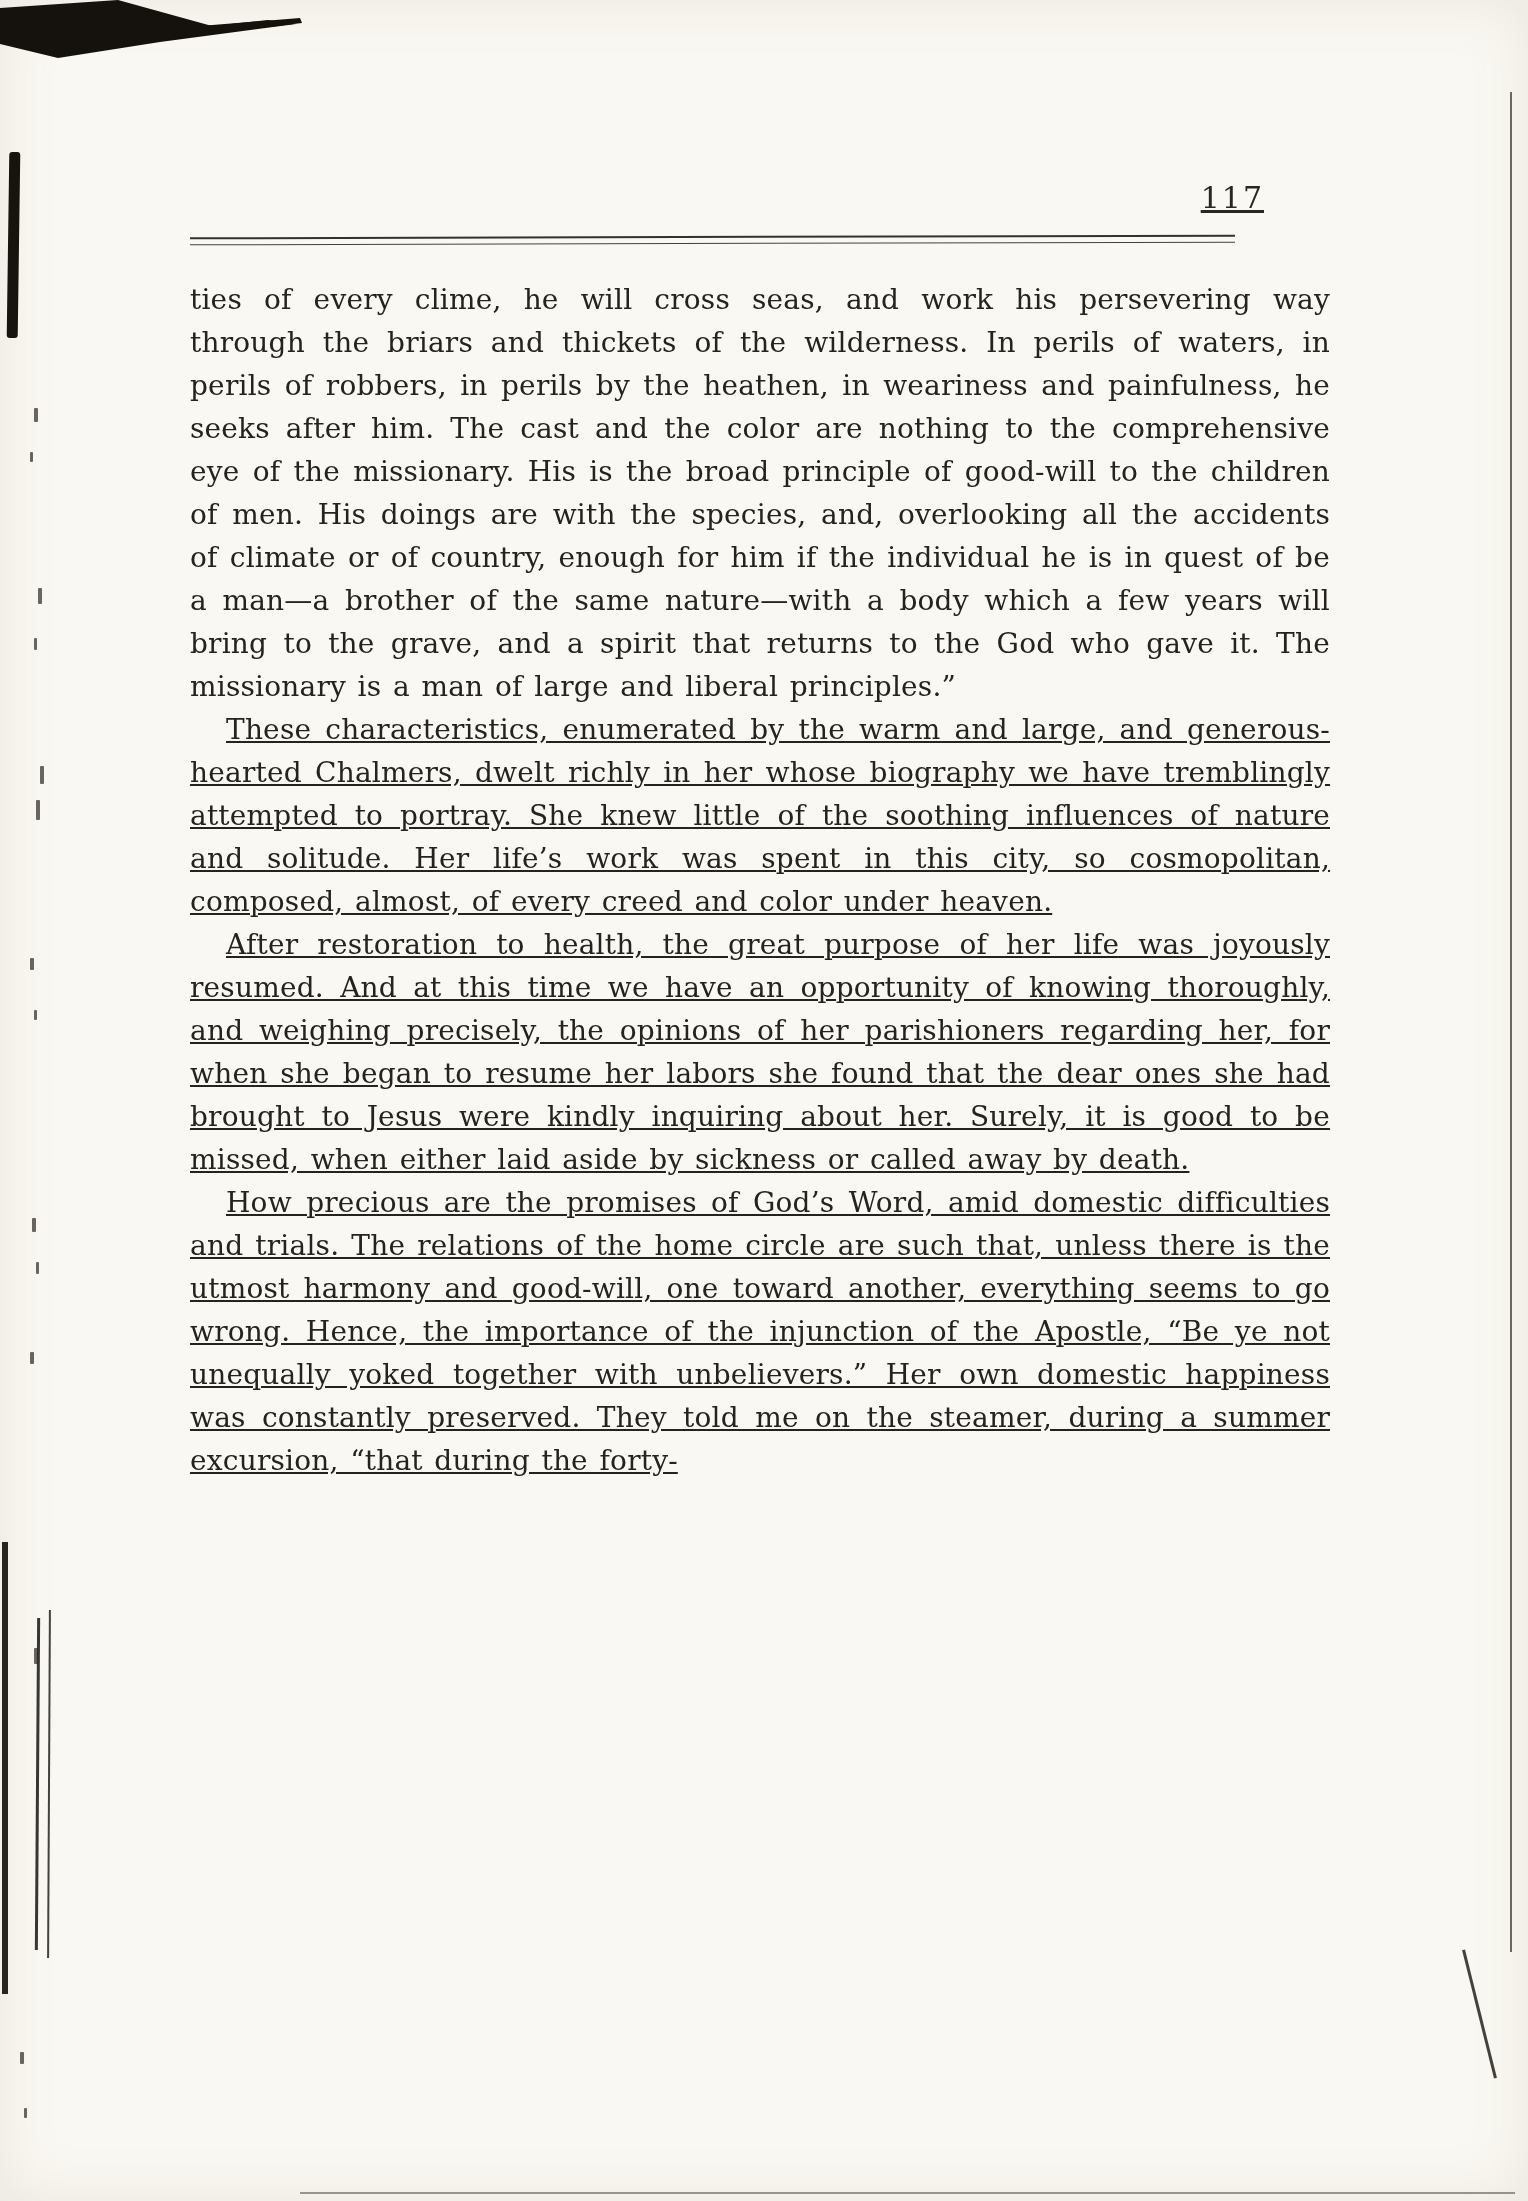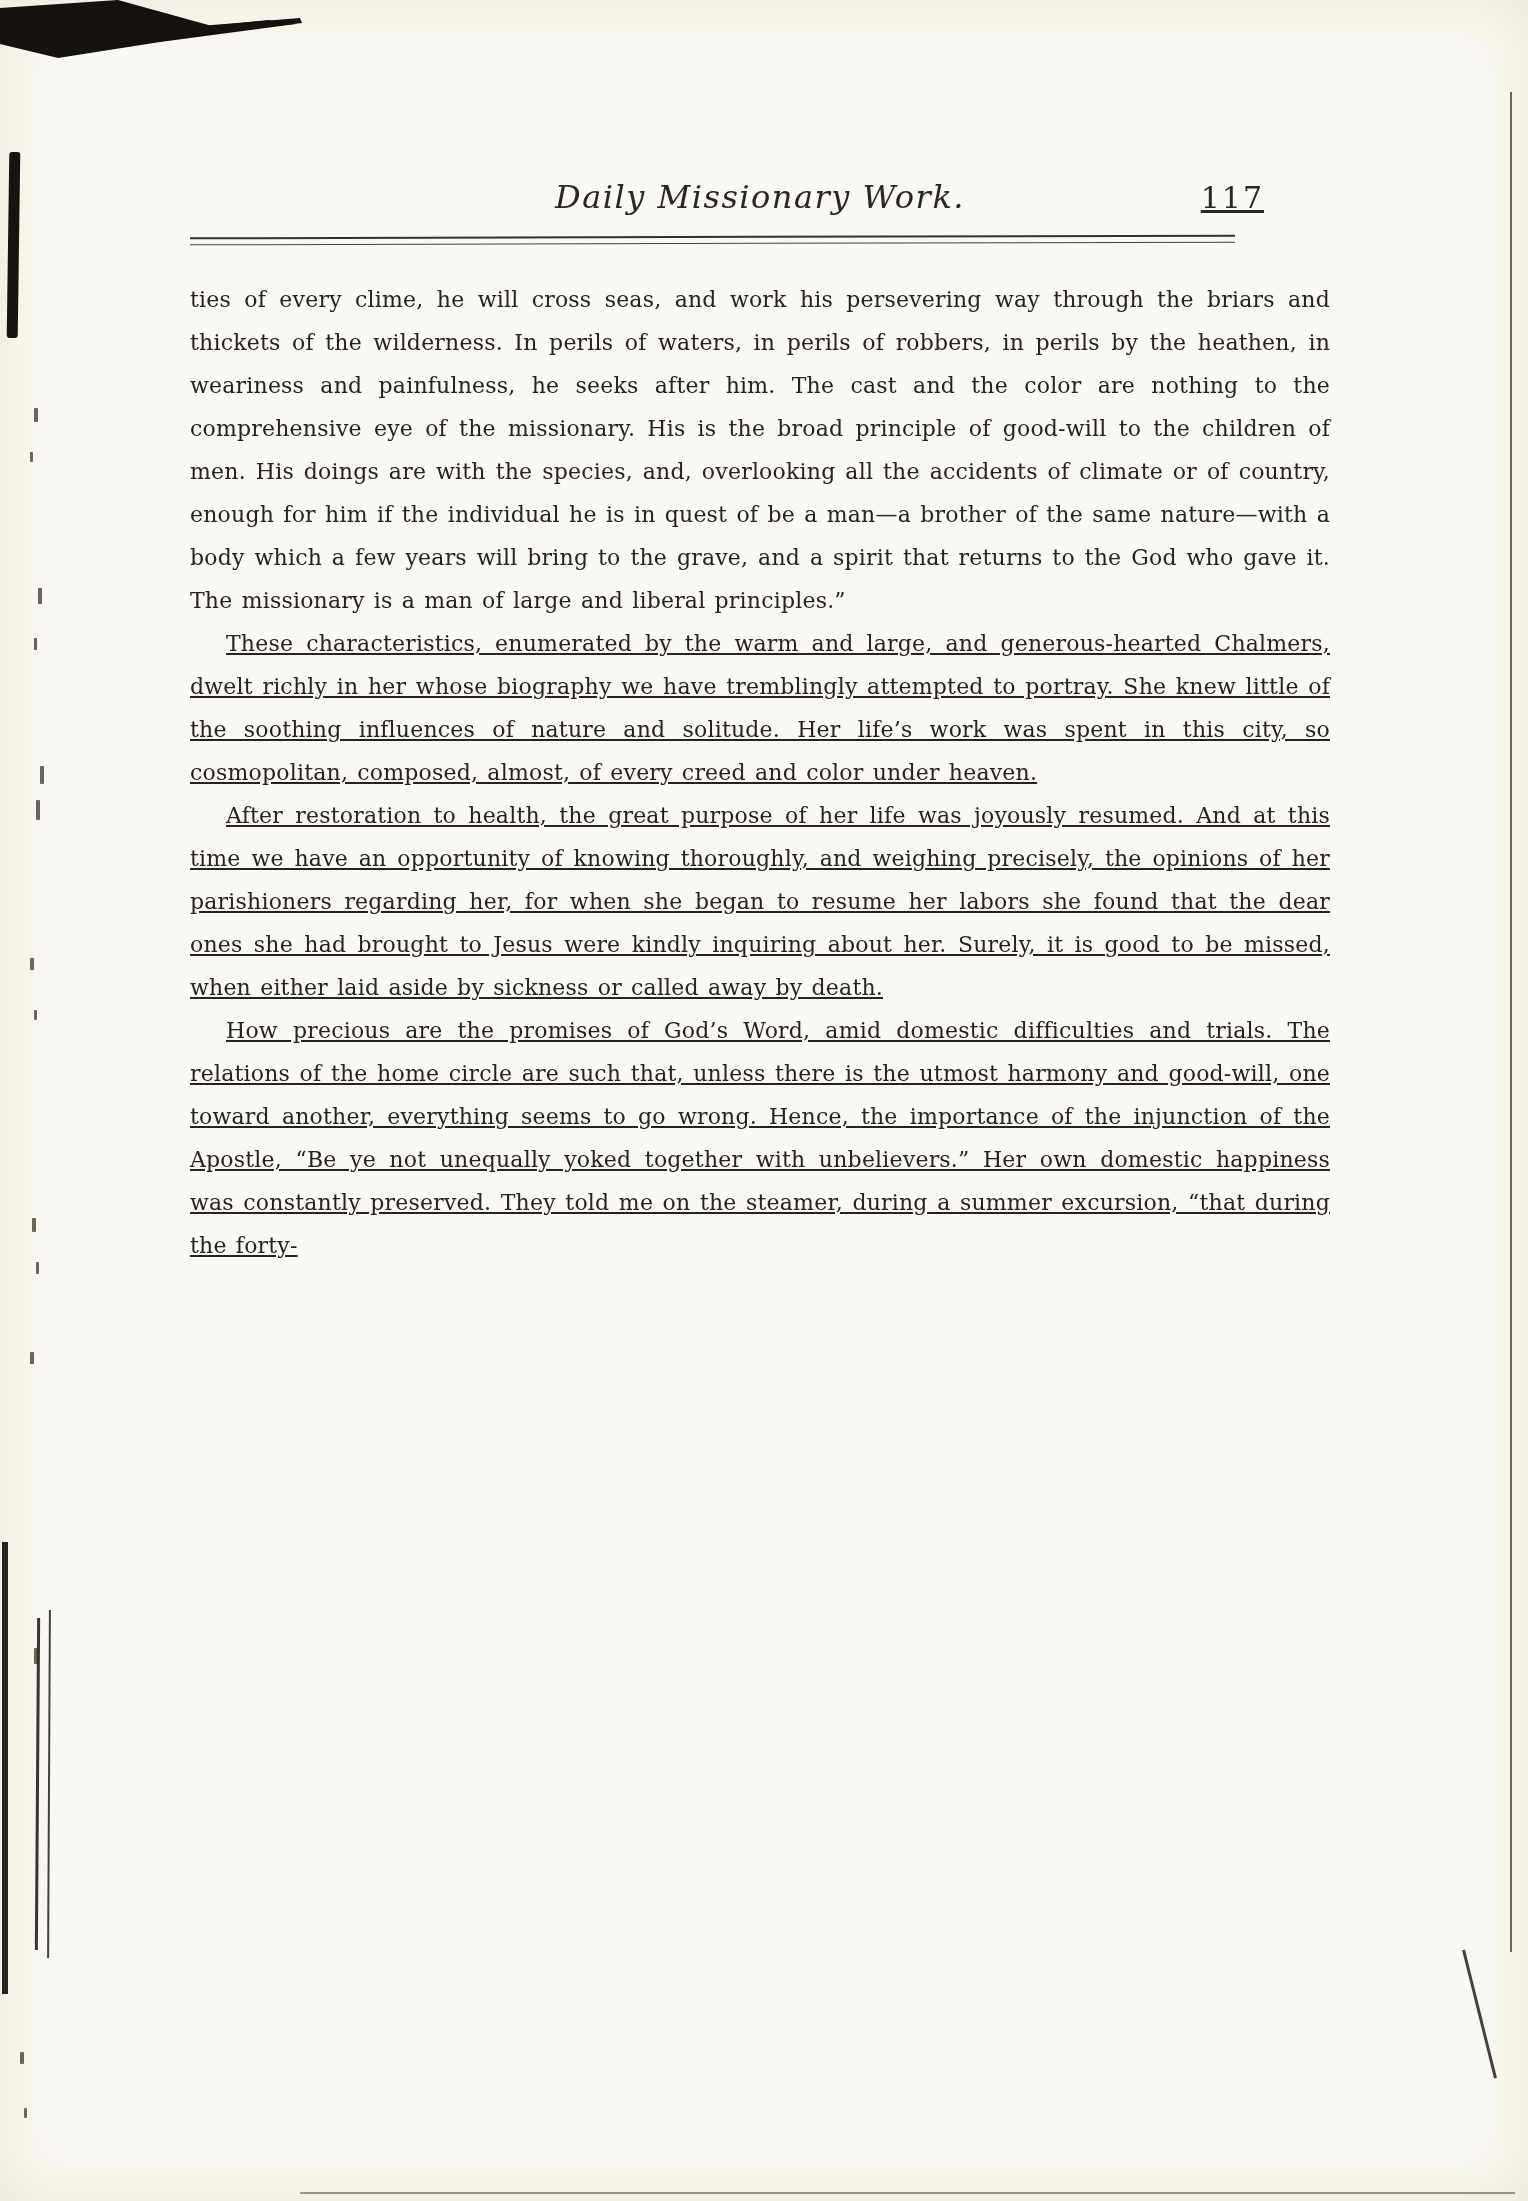--- a/index.html
+++ b/index.html
@@ -49,21 +49,21 @@
   }
   .header-rule {
     height: 5px;
     border-top: 2px solid #35322c;
     border-bottom: 1px solid #45413a;
     width: 1045px;
     margin-bottom: 34px;
     transform: rotate(-0.15deg);
   }
   .page-body {
-    font-size: 22px;
+    font-size: 28px;
     line-height: 43px;
     text-align: justify;
     word-spacing: 0.09em;
     letter-spacing: 0.2px;
     margin-top: 13px;
   }
   .page-body p {
     margin: 0;
   }
   .page-body p.indent {
@@ -124,21 +124,20 @@
   <div class="speck s9"></div>
   <div class="speck s10"></div>
   <div class="speck s11"></div>
   <div class="speck s12"></div>
   <div class="speck s13"></div>
   <div class="speck s14"></div>
 
   <div class="text-column">
 
     <div class="page-header">
-      <div class="running-title">Daily Missionary Work.</div>
       <div class="page-number">117</div>
     </div>
 
     <div class="header-rule"></div>
 
     <div class="page-body">
       <p>ties of every clime, he will cross seas, and work his persevering way through the briars and thickets of the wilderness.  In perils of waters, in perils of robbers, in perils by the heathen, in weariness and painfulness, he seeks after him.  The cast and the color are nothing to the comprehensive eye of the missionary.  His is the broad principle of good-will to the children of men.  His doings are with the species, and, overlooking all the accidents of climate or of country, enough for him if the individual he is in quest of be a man—a brother of the same nature—with a body which a few years will bring to the grave, and a spirit that returns to the God who gave it.  The missionary is a man of large and liberal principles.”</p>
       <p class="indent">These characteristics, enumerated by the warm and large, and generous-hearted Chalmers, dwelt richly in her whose biography we have tremblingly attempted to portray.  She knew little of the soothing influences of nature and solitude.  Her life’s work was spent in this city, so cosmopolitan, composed, almost, of every creed and color under heaven.</p>
       <p class="indent">After restoration to health, the great purpose of her life was joyously resumed.  And at this time we have an opportunity of knowing thoroughly, and weighing precisely, the opinions of her parishioners regarding her, for when she began to resume her labors she found that the dear ones she had brought to Jesus were kindly inquiring about her.  Surely, it is good to be missed, when either laid aside by sickness or called away by death.</p>
       <p class="indent">How precious are the promises of God’s Word, amid domestic difficulties and trials.  The relations of the home circle are such that, unless there is the utmost harmony and good-will, one toward another, everything seems to go wrong.  Hence, the importance of the injunction of the Apostle, “Be ye not unequally yoked together with unbelievers.”  Her own domestic happiness was constantly preserved.  They told me on the steamer, during a summer excursion, “that during the forty-</p>

